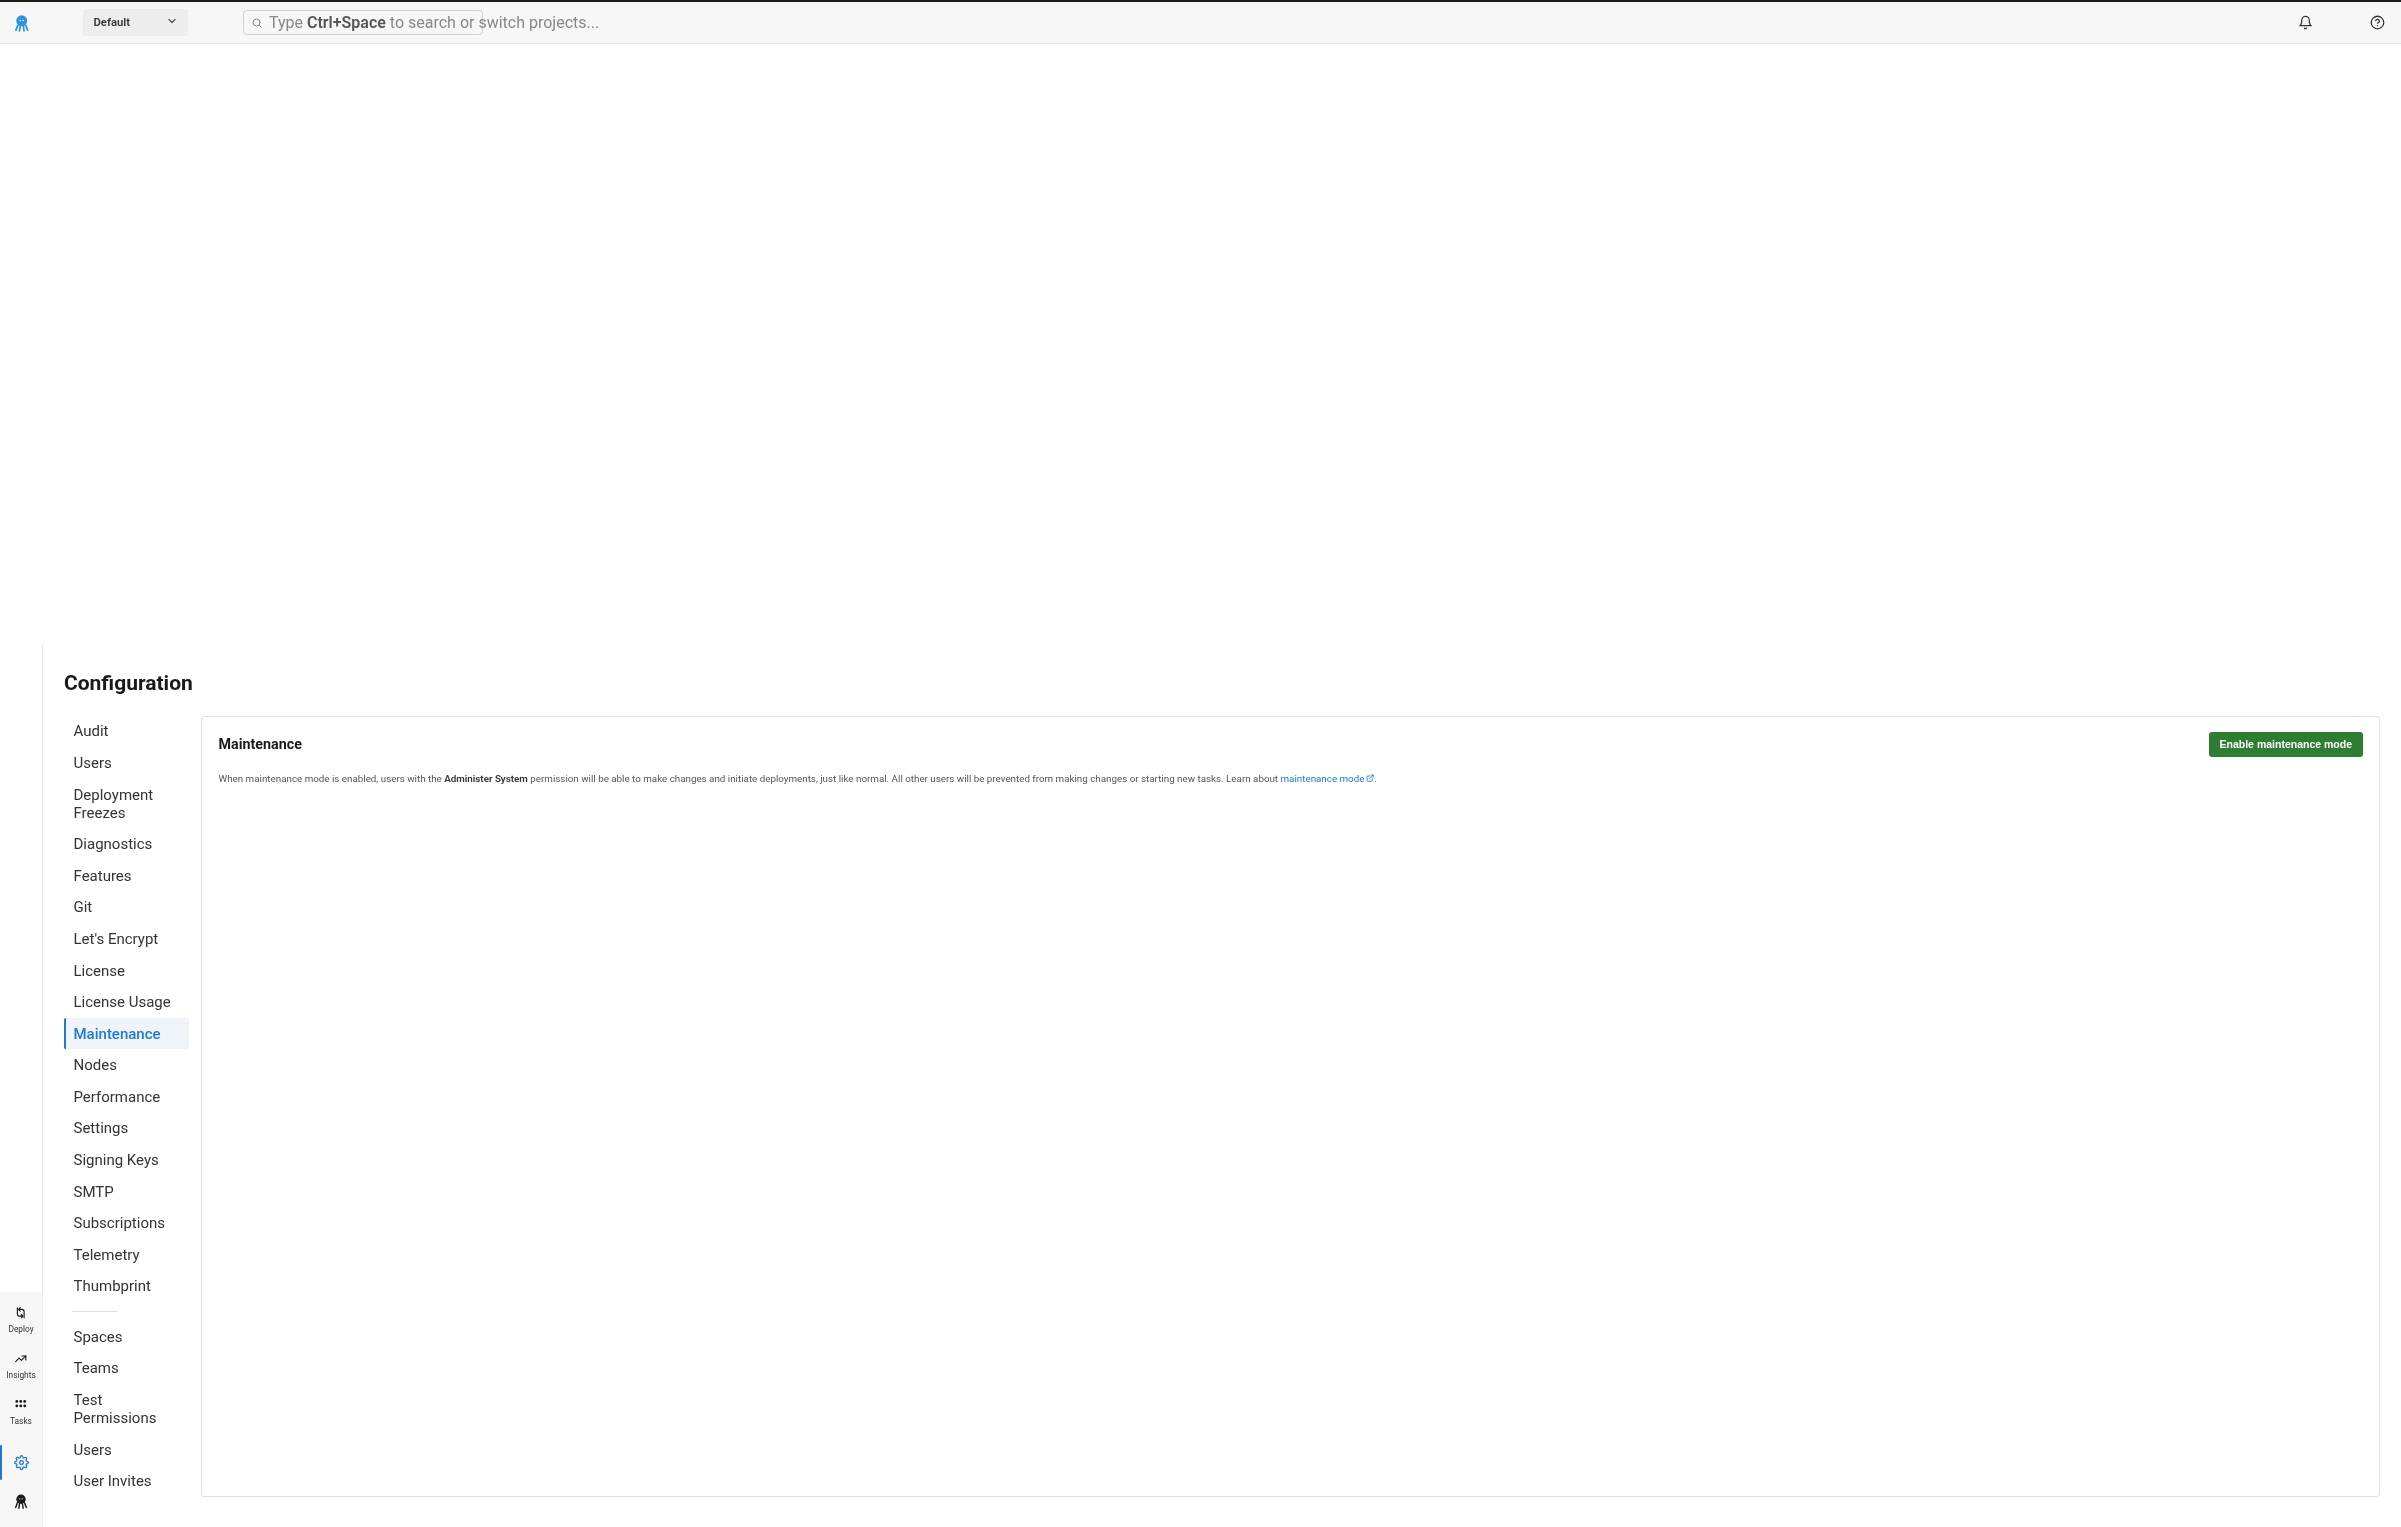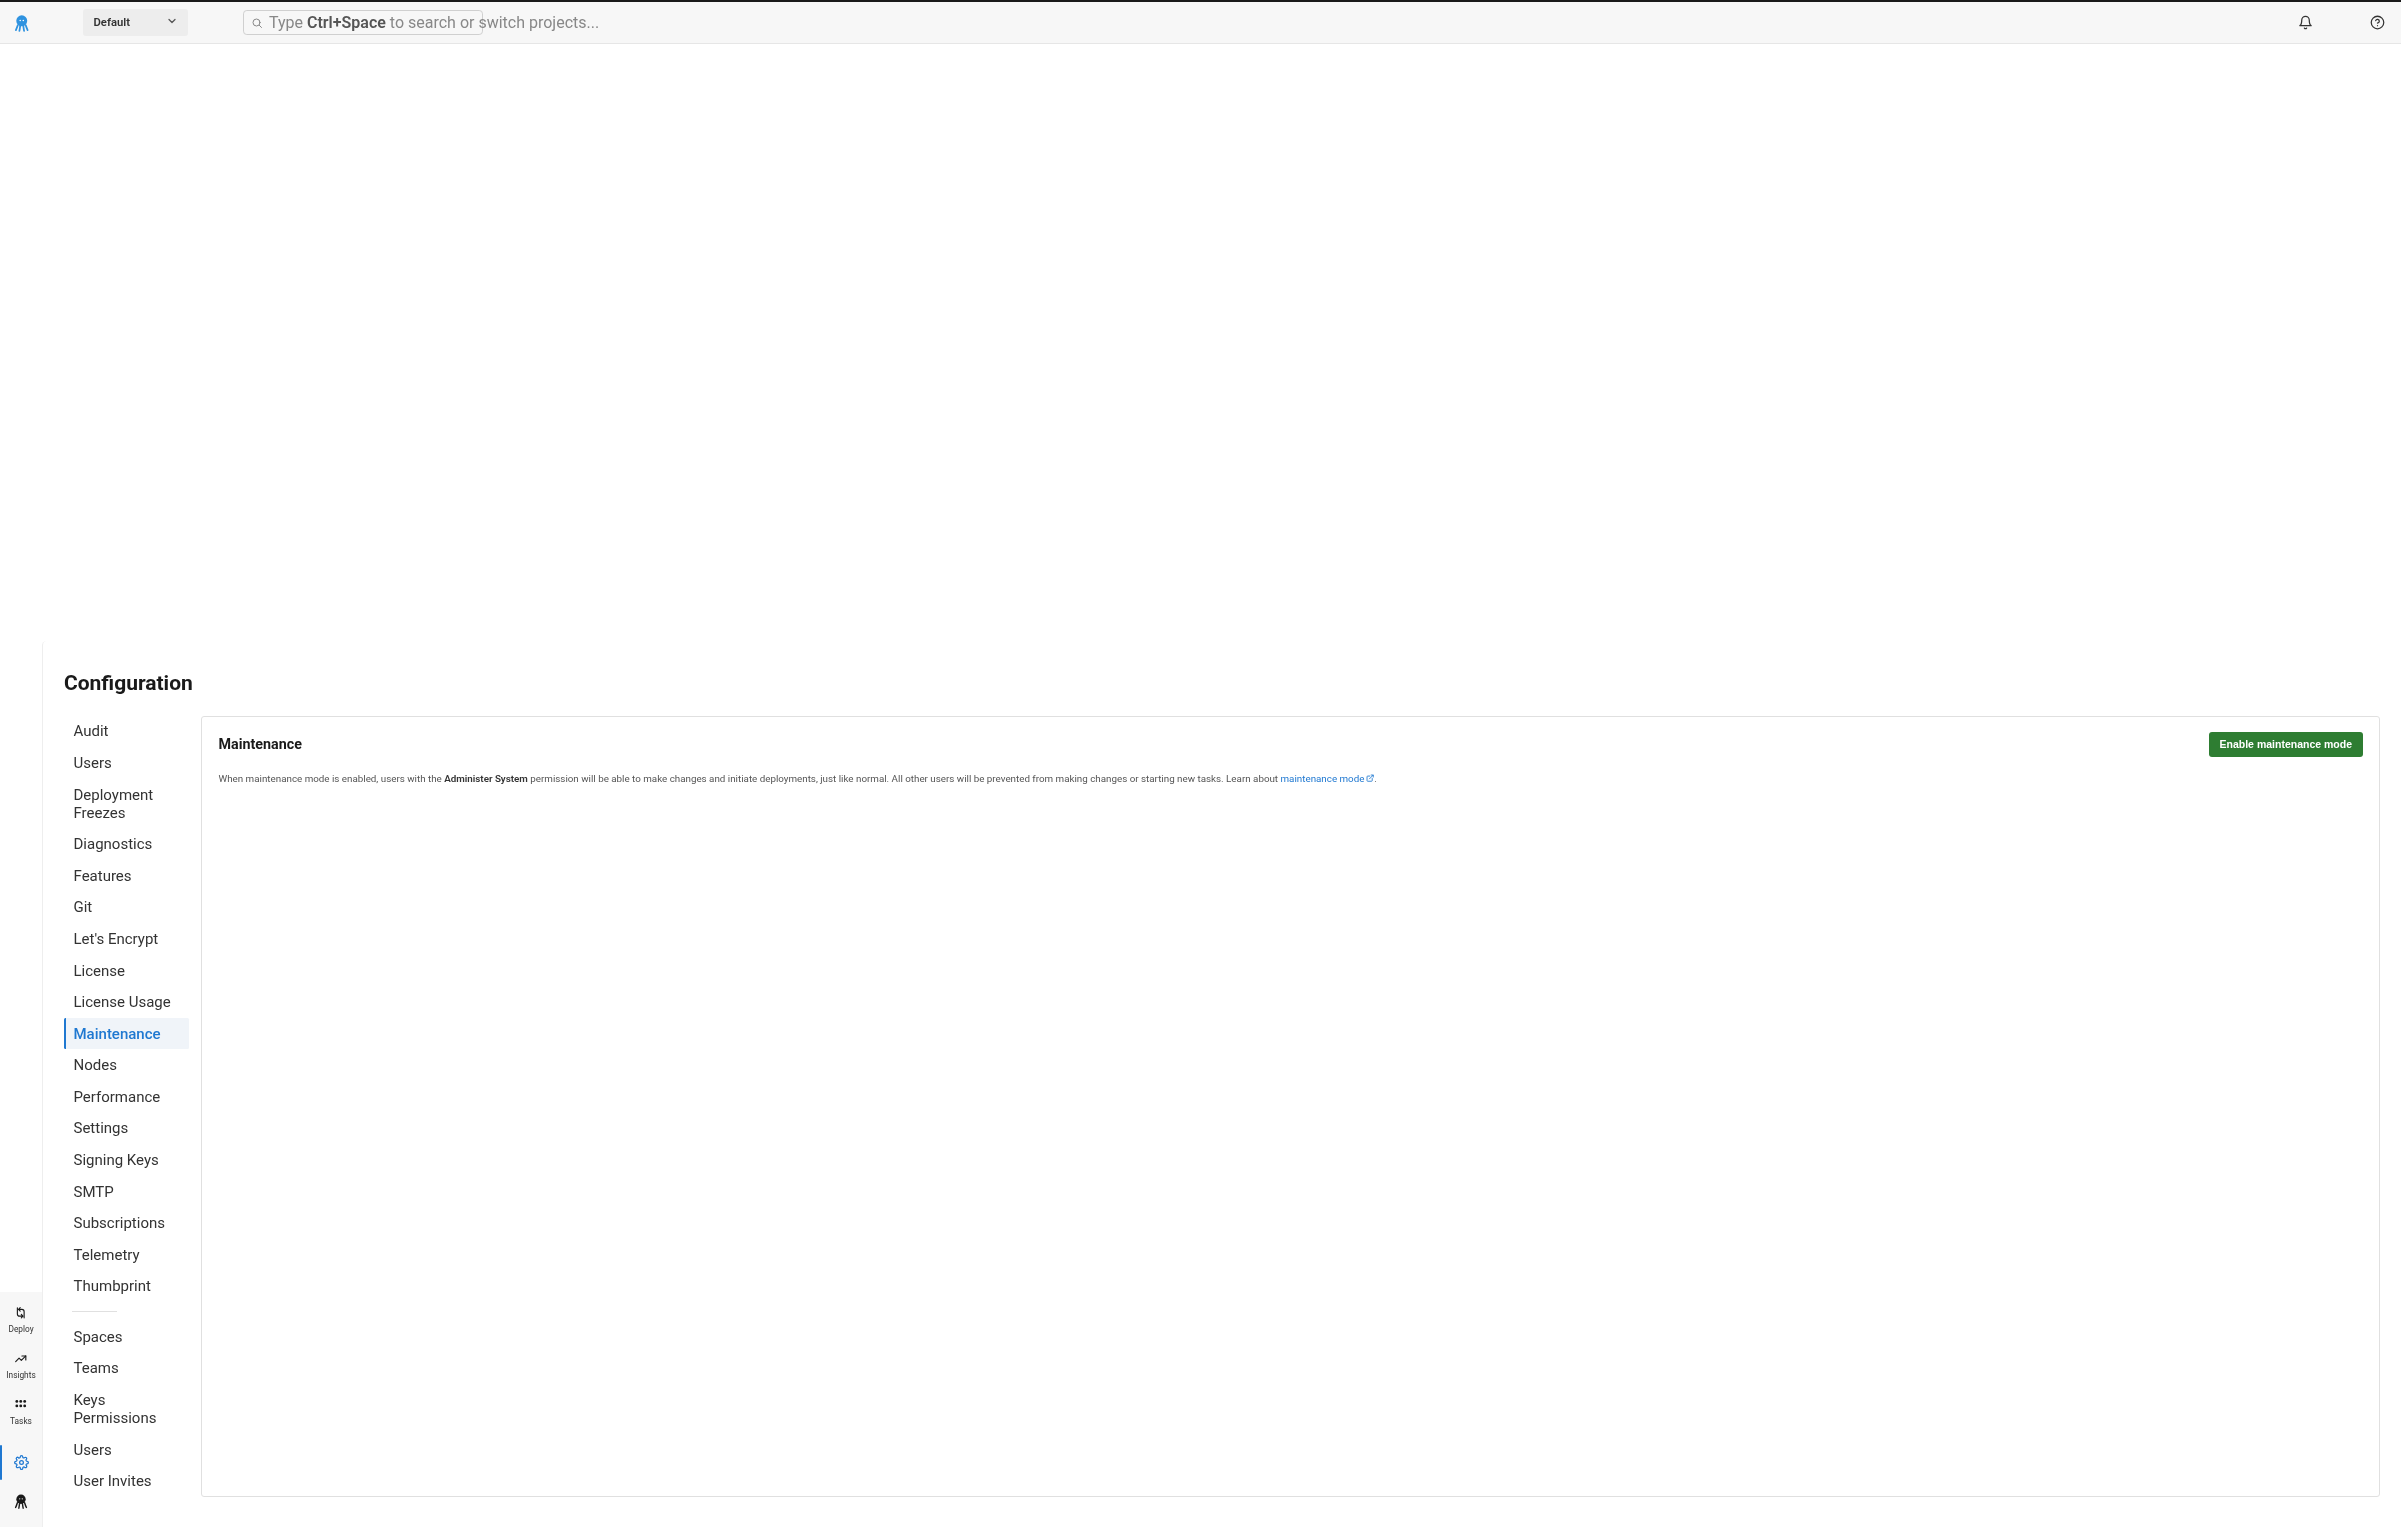--- a/index.html
+++ b/index.html
@@ -384,21 +384,21 @@
             <div class="config-nav-item">Performance</div>
             <div class="config-nav-item">Settings</div>
             <div class="config-nav-item">Signing Keys</div>
             <div class="config-nav-item">SMTP</div>
             <div class="config-nav-item">Subscriptions</div>
             <div class="config-nav-item">Telemetry</div>
             <div class="config-nav-item">Thumbprint</div>
             <div class="config-nav-divider"></div>
             <div class="config-nav-item">Spaces</div>
             <div class="config-nav-item">Teams</div>
-            <div class="config-nav-item">Keys Permissions</div>
+            <div class="config-nav-item">Test Permissions</div>
             <div class="config-nav-item">Users</div>
             <div class="config-nav-item">User Invites</div>
           </div>
 
         <div class="panel">
           <div class="panel-header-row">
             <h2 class="panel-title">Maintenance</h2>
             <button class="btn-primary">Enable maintenance mode</button>
           </div>
           <p class="panel-desc">

